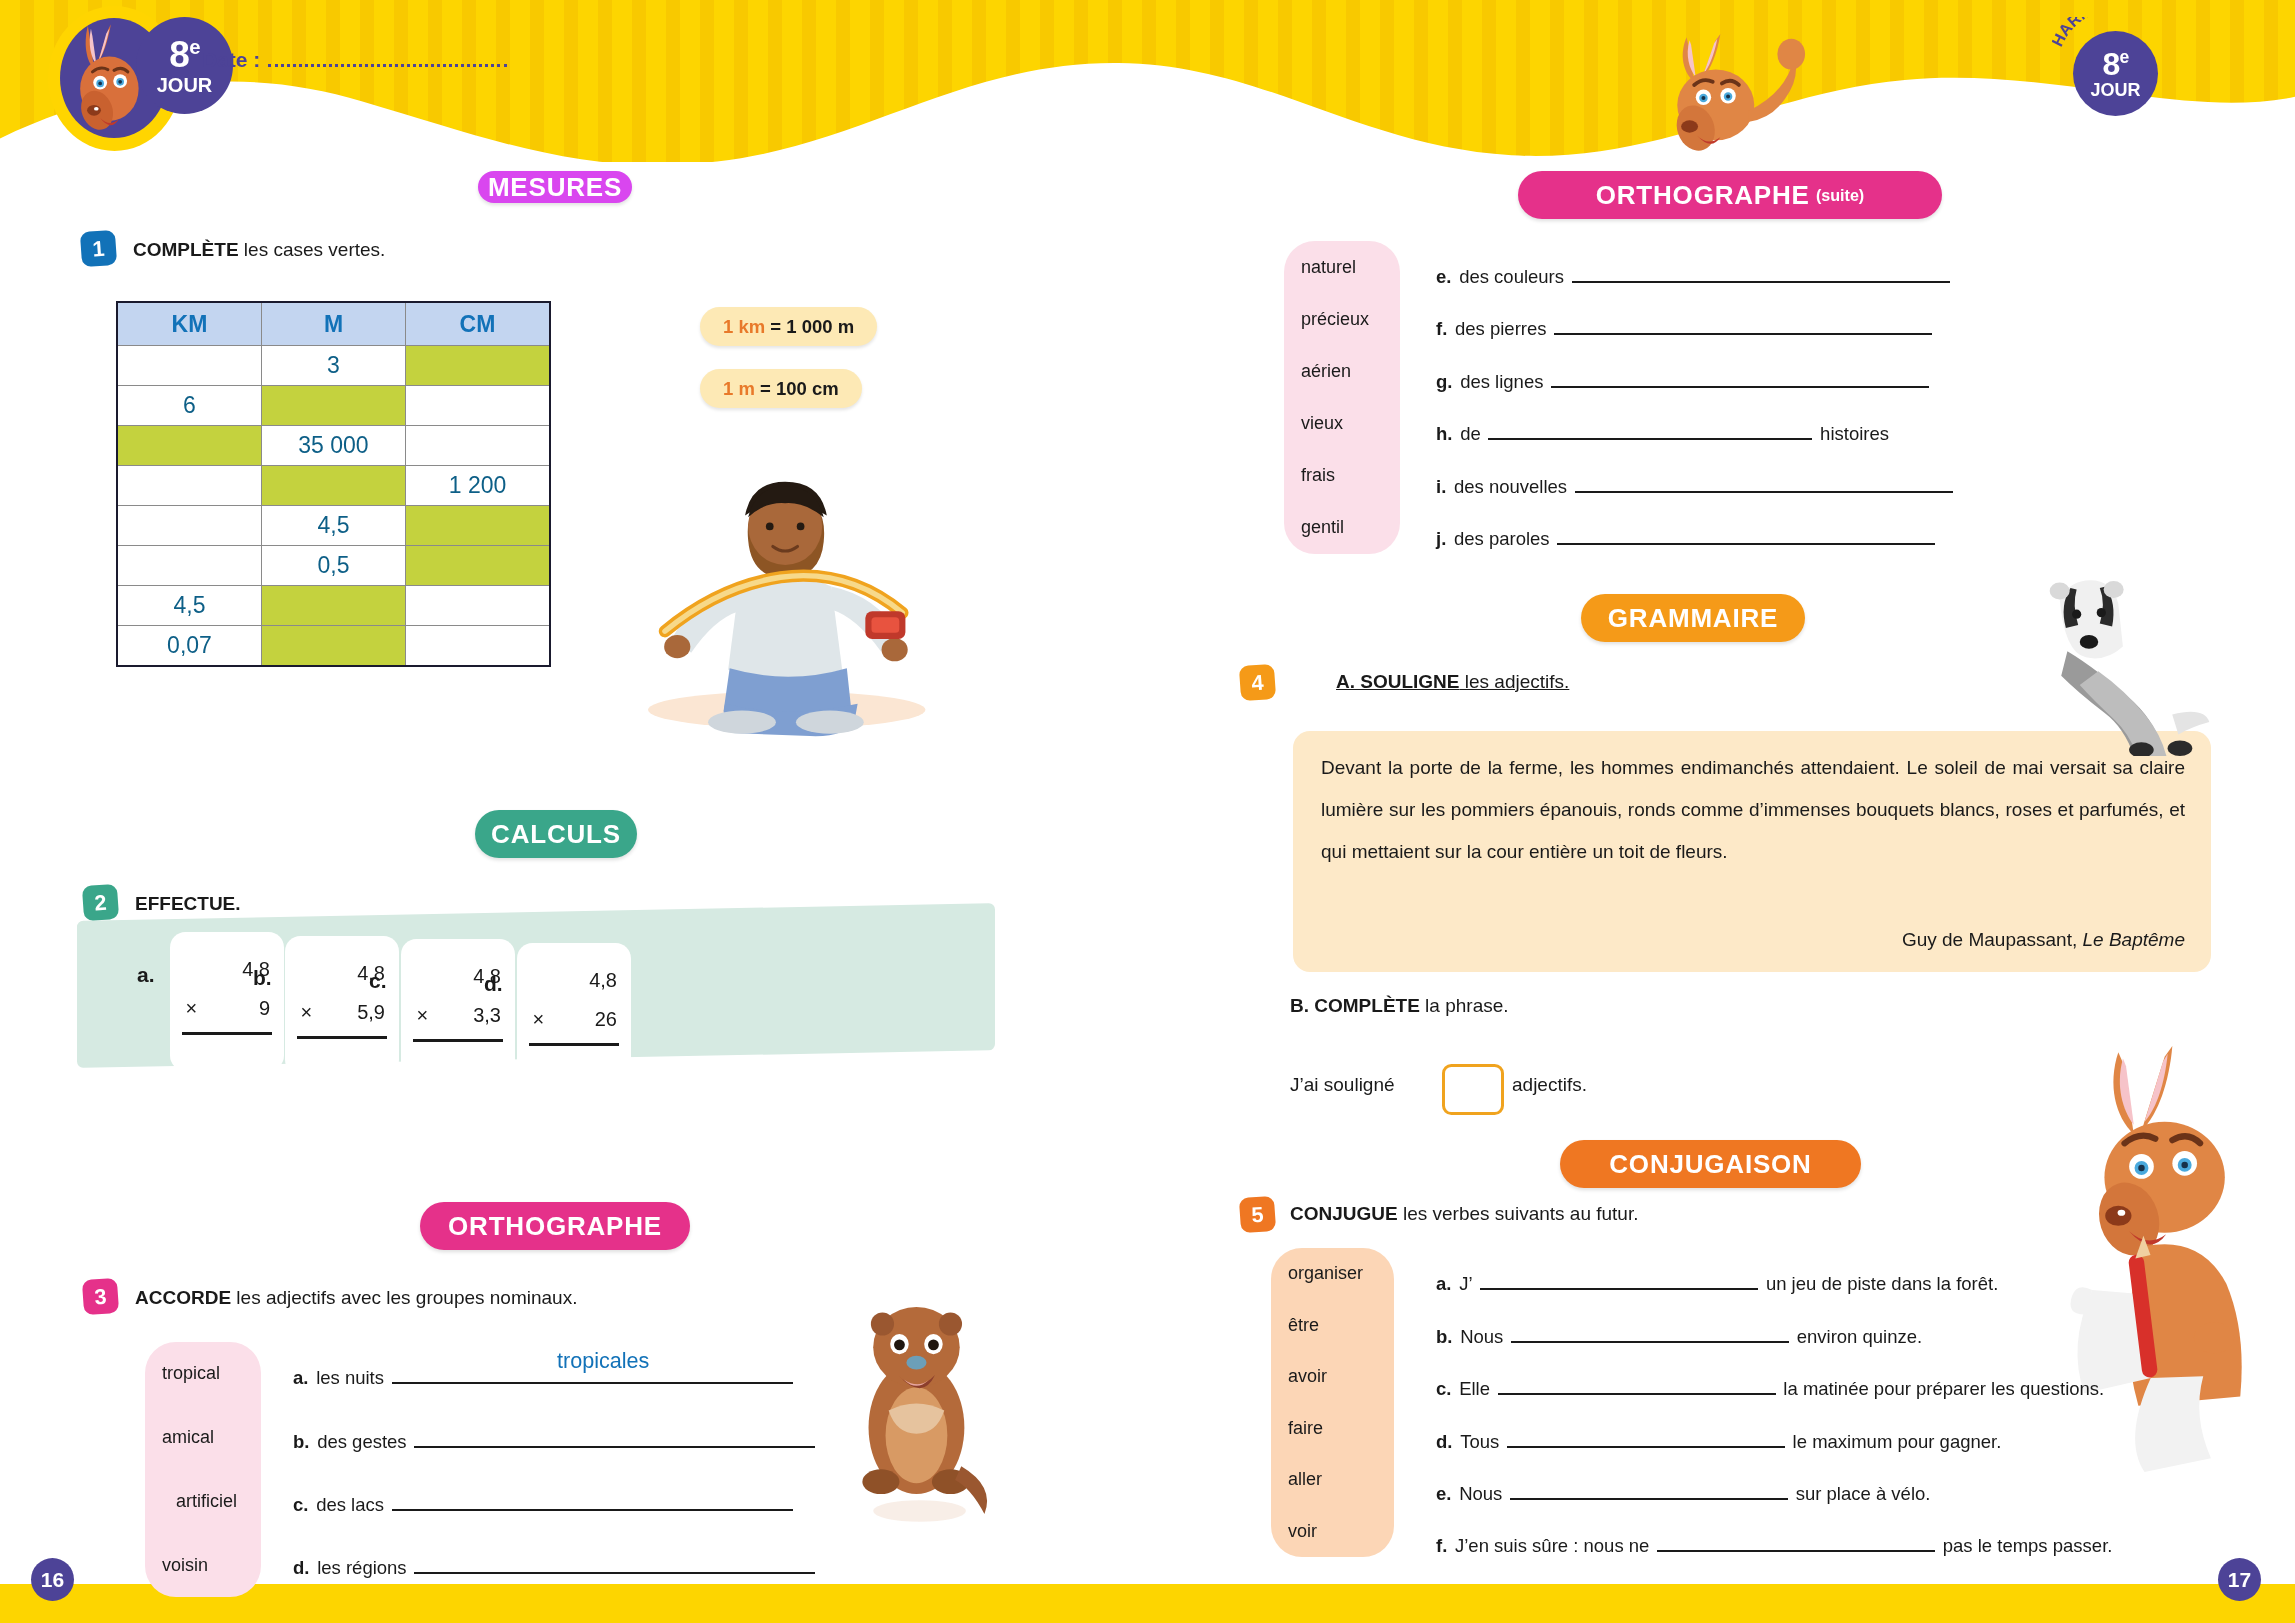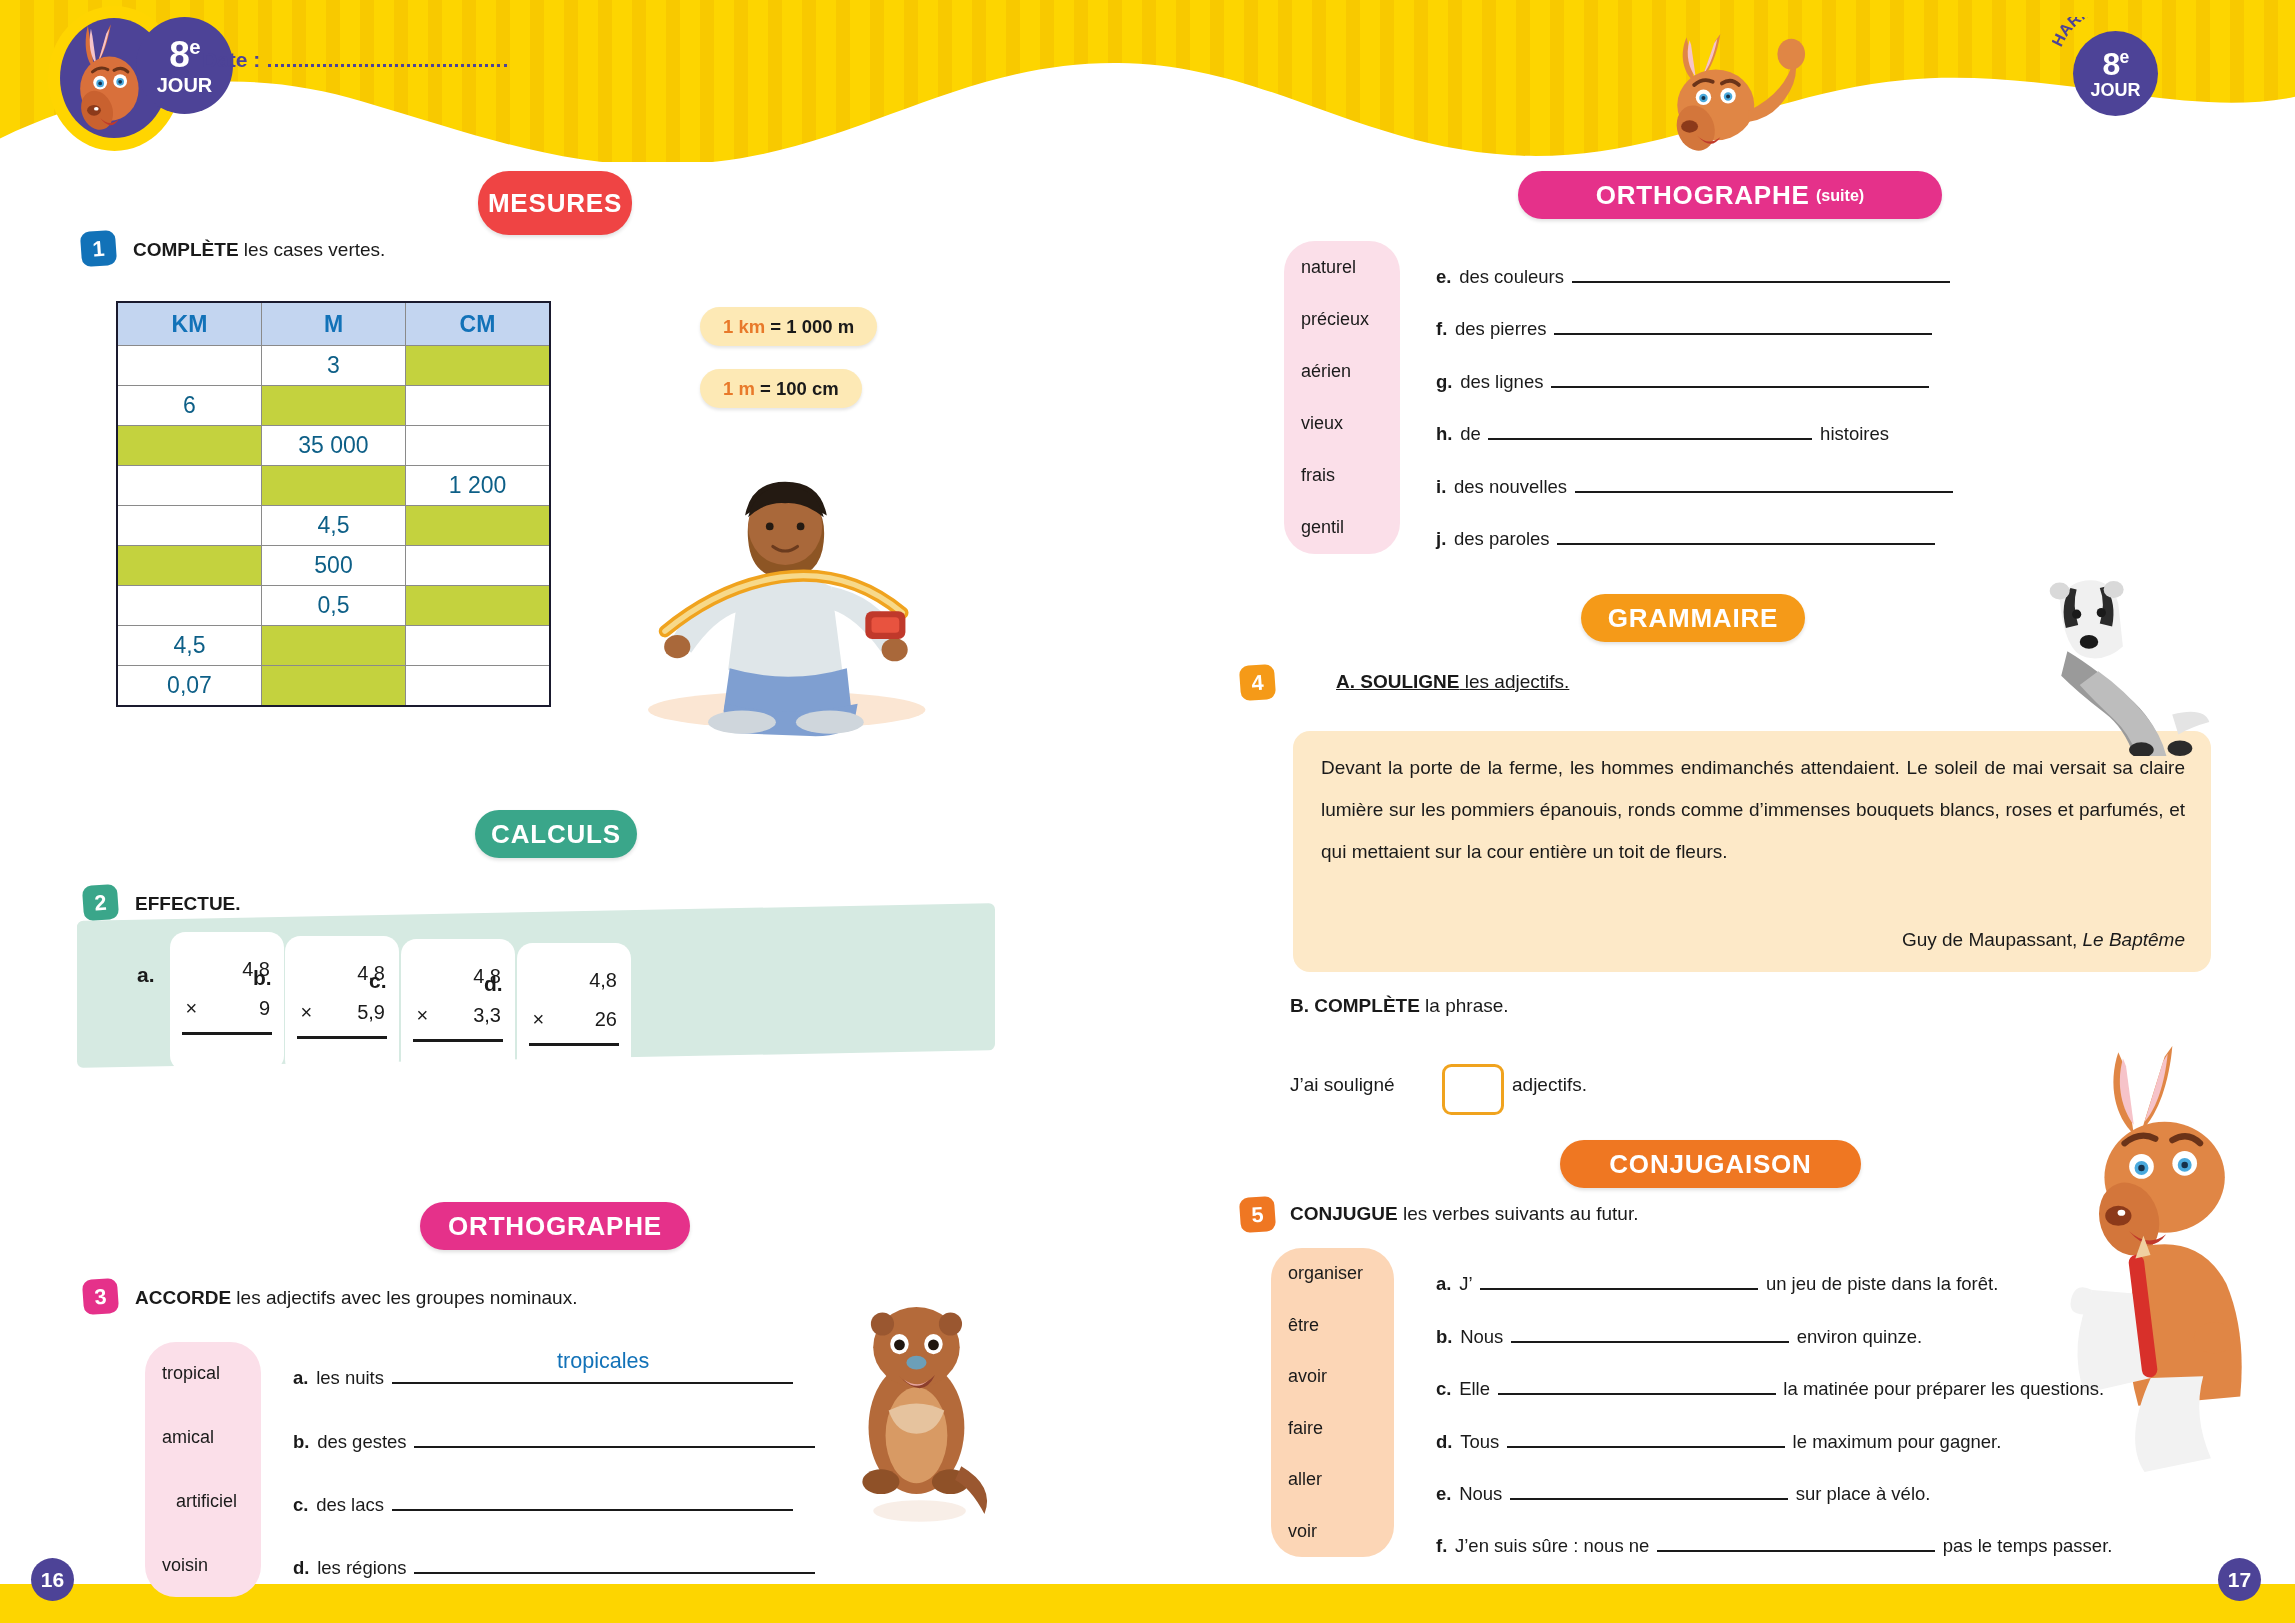--- a/index.html
+++ b/index.html
@@ -245,21 +245,21 @@
     <path id="harmArc" d="M8,52 A80,80 0 0,1 162,44" fill="none"></path>
     <text font-size="21" font-weight="bold" fill="#4d4397" font-family="Liberation Sans, sans-serif">
       <textPath href="#harmArc" startOffset="6%" id="harmos-text">HARMOS 7</textPath>
     </text>
   </svg>
   <div class="day-badge" id="day-badge-right">
     <div class="num"><span>8</span><span class="sup">e</span></div>
     <div class="jour">JOUR</div>
   </div>
 
-  <div class="pill" id="pill-mesures" style="left:478px;top:171px;width:154px;height:64px;background:#ef4444;font-size:26px;">
+  <div class="pill" id="pill-mesures" style="left:478px;top:171px;width:154px;height:32px;background:#d946ef;font-size:26px;">
     <span>MESURES</span>
   </div>
 
   <div class="exnum" style="left:81px;top:231px;background:#1272b8;">
     <span>1</span>
   </div>
   <div class="exinstr" style="left:133px;top:239px;">
     <b>COMPLÈTE</b><span> les cases vertes.</span>
   </div>
 
@@ -289,25 +289,20 @@
         </tr>
         <tr>
           <td></td>
           <td class="green"></td>
           <td>1 200</td>
         </tr>
         <tr>
           <td></td>
           <td>4,5</td>
           <td class="green"></td>
-        </tr>
-        <tr>
-          <td class="green"></td>
-          <td>500</td>
-          <td></td>
         </tr>
         <tr>
           <td></td>
           <td>0,5</td>
           <td class="green"></td>
         </tr>
         <tr>
           <td>4,5</td>
           <td class="green"></td>
           <td></td>

